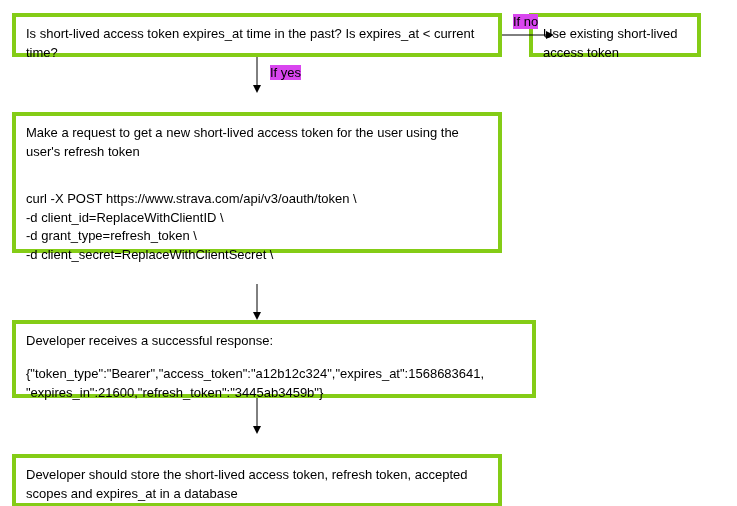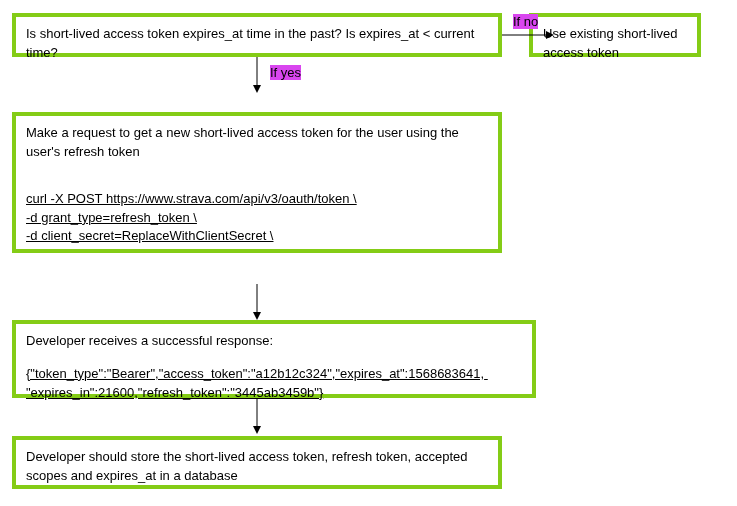--- a/index.html
+++ b/index.html
@@ -14,54 +14,54 @@
     .box {
       position: absolute;
       border: 4px solid #84cc16;
       background: #fff;
       padding: 8px 10px;
       line-height: 1.45;
     }
     .pre {
       white-space: pre-wrap;
       font-family: Arial, Helvetica, sans-serif;
-      text-decoration: underline;
     }
     svg.connector {
       position: absolute;
       pointer-events: none;
     }
     .edge-label {
       position: absolute;
       font-size: 13px;
       background: #d946ef;
     }
     
     #b1 { left: 12px;  top: 13px;  width: 490px; height: 44px; }
     #b2 { left: 529px; top: 13px;  width: 172px; height: 44px; }
     #b3 { left: 12px;  top: 92px;  width: 490px; height: 141px; margin-top: 20px; }
     #b4 { left: 12px;  top: 320px; width: 524px; height: 78px; }
-    #b5 { left: 12px;  top: 436px; width: 490px; height: 53px; }
+    #b5 { left: 12px;  top: 454px; width: 490px; height: 53px; }
   </style>
 </head>
 <body>
 
 <div id="b1" class="box">
   <span>Is short-lived access token expires_at time in the past? Is expires_at &lt; current time?</span>
 </div>
 
 <div id="b2" class="box">
   <span>Use existing short-lived access token</span>
 </div>
 
 <div id="b3" class="box">
   <div>Make a request to get a new short-lived access token for the user using the user's refresh token</div>
   <div style="height:14px"></div>
   <div style="height:14px"></div>
   <div class="pre">curl -X POST https://www.strava.com/api/v3/oauth/token \</div>
+  <div class="pre">-d client_id=ReplaceWithClientID \</div>
   <div class="pre">-d grant_type=refresh_token \</div>
   <div class="pre">-d client_secret=ReplaceWithClientSecret \</div>
 </div>
 
 <div id="b4" class="box">
   <div>Developer receives a successful response:</div>
   <div style="height:14px"></div>
   <div class="pre">{"token_type":"Bearer","access_token":"a12b12c324","expires_at":1568683641, "expires_in":21600,"refresh_token":"3445ab3459b"}</div>
 </div>
 

